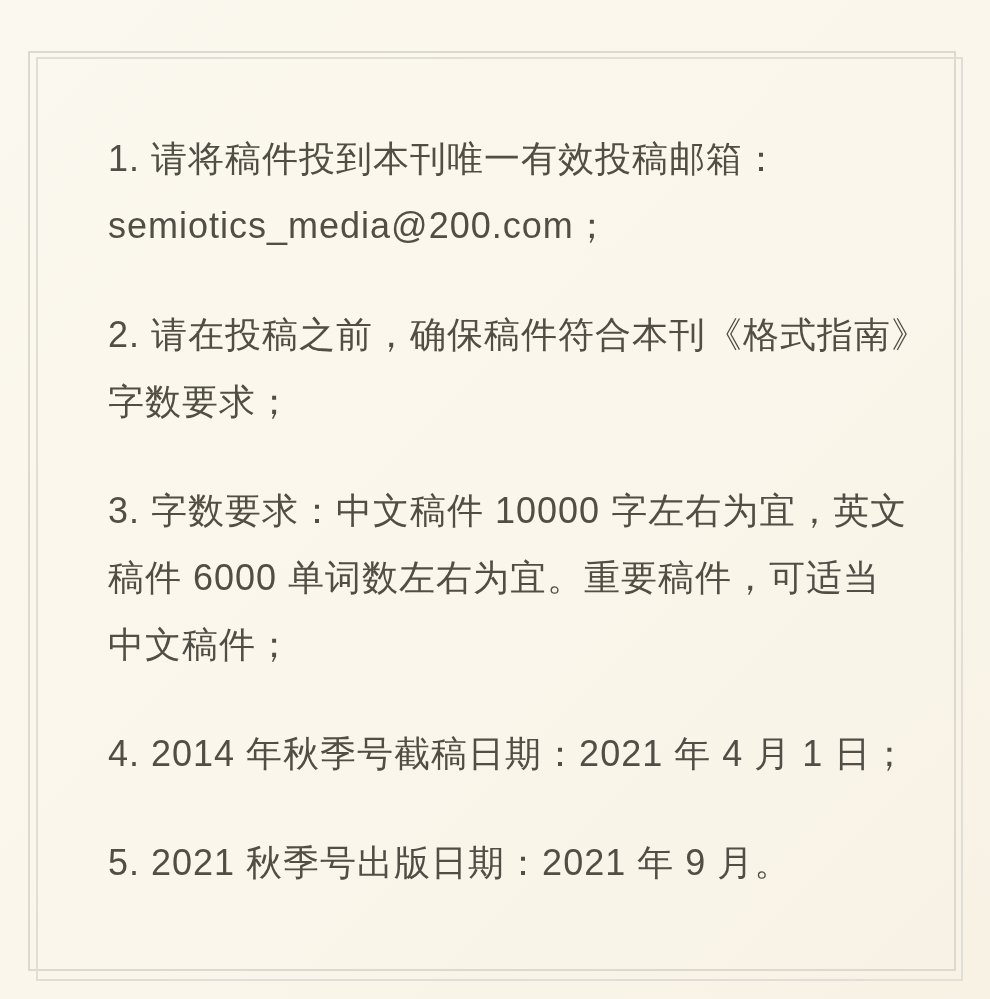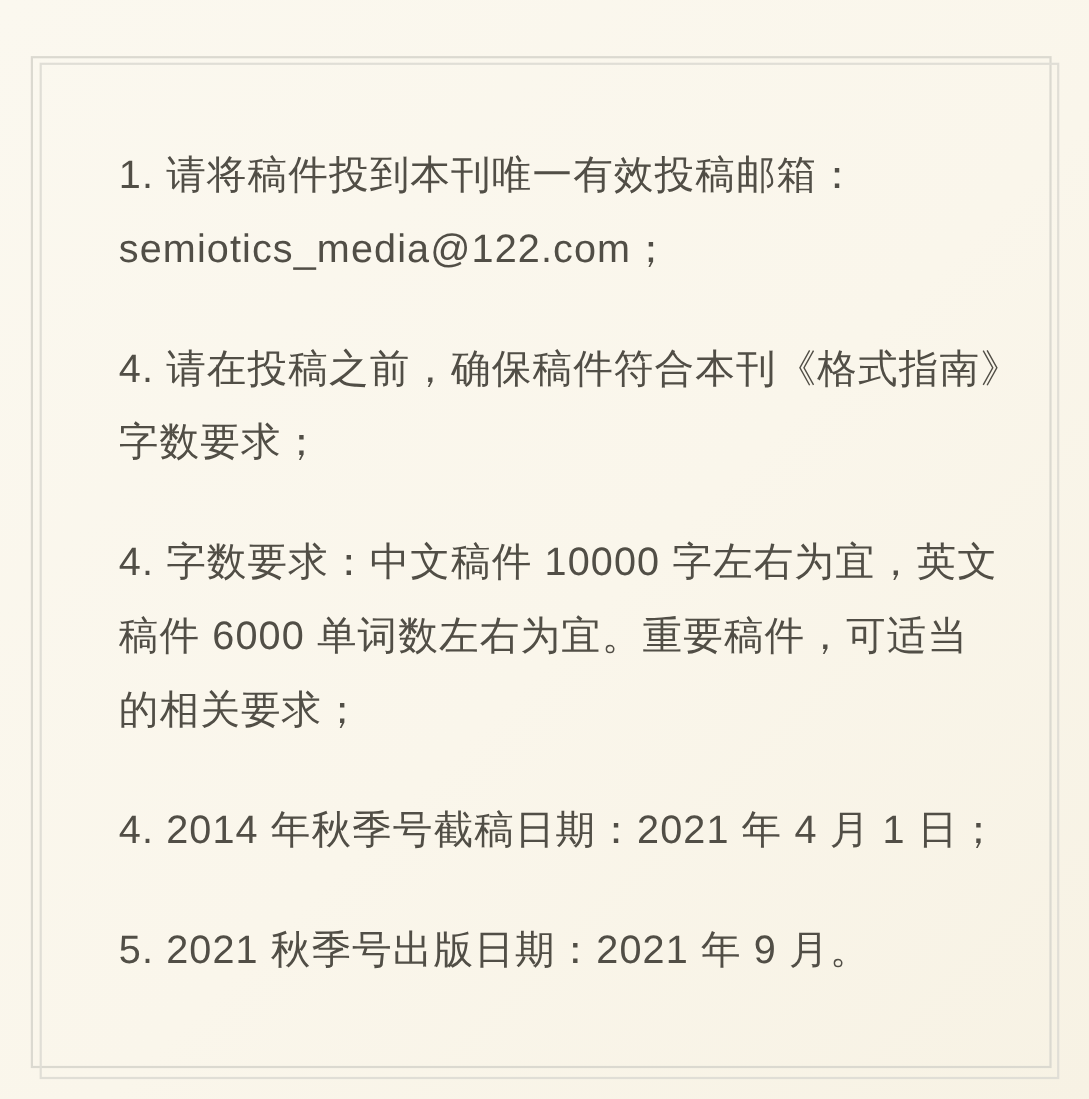--- a/index.html
+++ b/index.html
@@ -65,32 +65,32 @@
 
 <div class="page">
 
   <div class="frame frame-outer"></div>
   <div class="frame frame-inner"></div>
 
   <div class="content">
 
     <p class="para">
       <span class="line">1. 请将稿件投到本刊唯一有效投稿邮箱：</span>
-      <span class="line">semiotics_media@122.com；</span>
+      <span class="line">semiotics_media@200.com；</span>
     </p>
 
     <p class="para">
-      <span class="line">4. 请在投稿之前，确保稿件符合本刊《格式指南》</span>
+      <span class="line">2. 请在投稿之前，确保稿件符合本刊《格式指南》</span>
       <span class="line">字数要求；</span>
     </p>
 
     <p class="para">
-      <span class="line">4. 字数要求：中文稿件 10000 字左右为宜，英文</span>
+      <span class="line">3. 字数要求：中文稿件 10000 字左右为宜，英文</span>
       <span class="line">稿件 6000 单词数左右为宜。重要稿件，可适当</span>
-      <span class="line">的相关要求；</span>
+      <span class="line">中文稿件；</span>
     </p>
 
     <p class="para">
       <span class="line">4. 2014 年秋季号截稿日期：2021 年 4 月 1 日；</span>
     </p>
 
     <p class="para">
       <span class="line">5. 2021 秋季号出版日期：2021 年 9 月。</span>
     </p>
 

